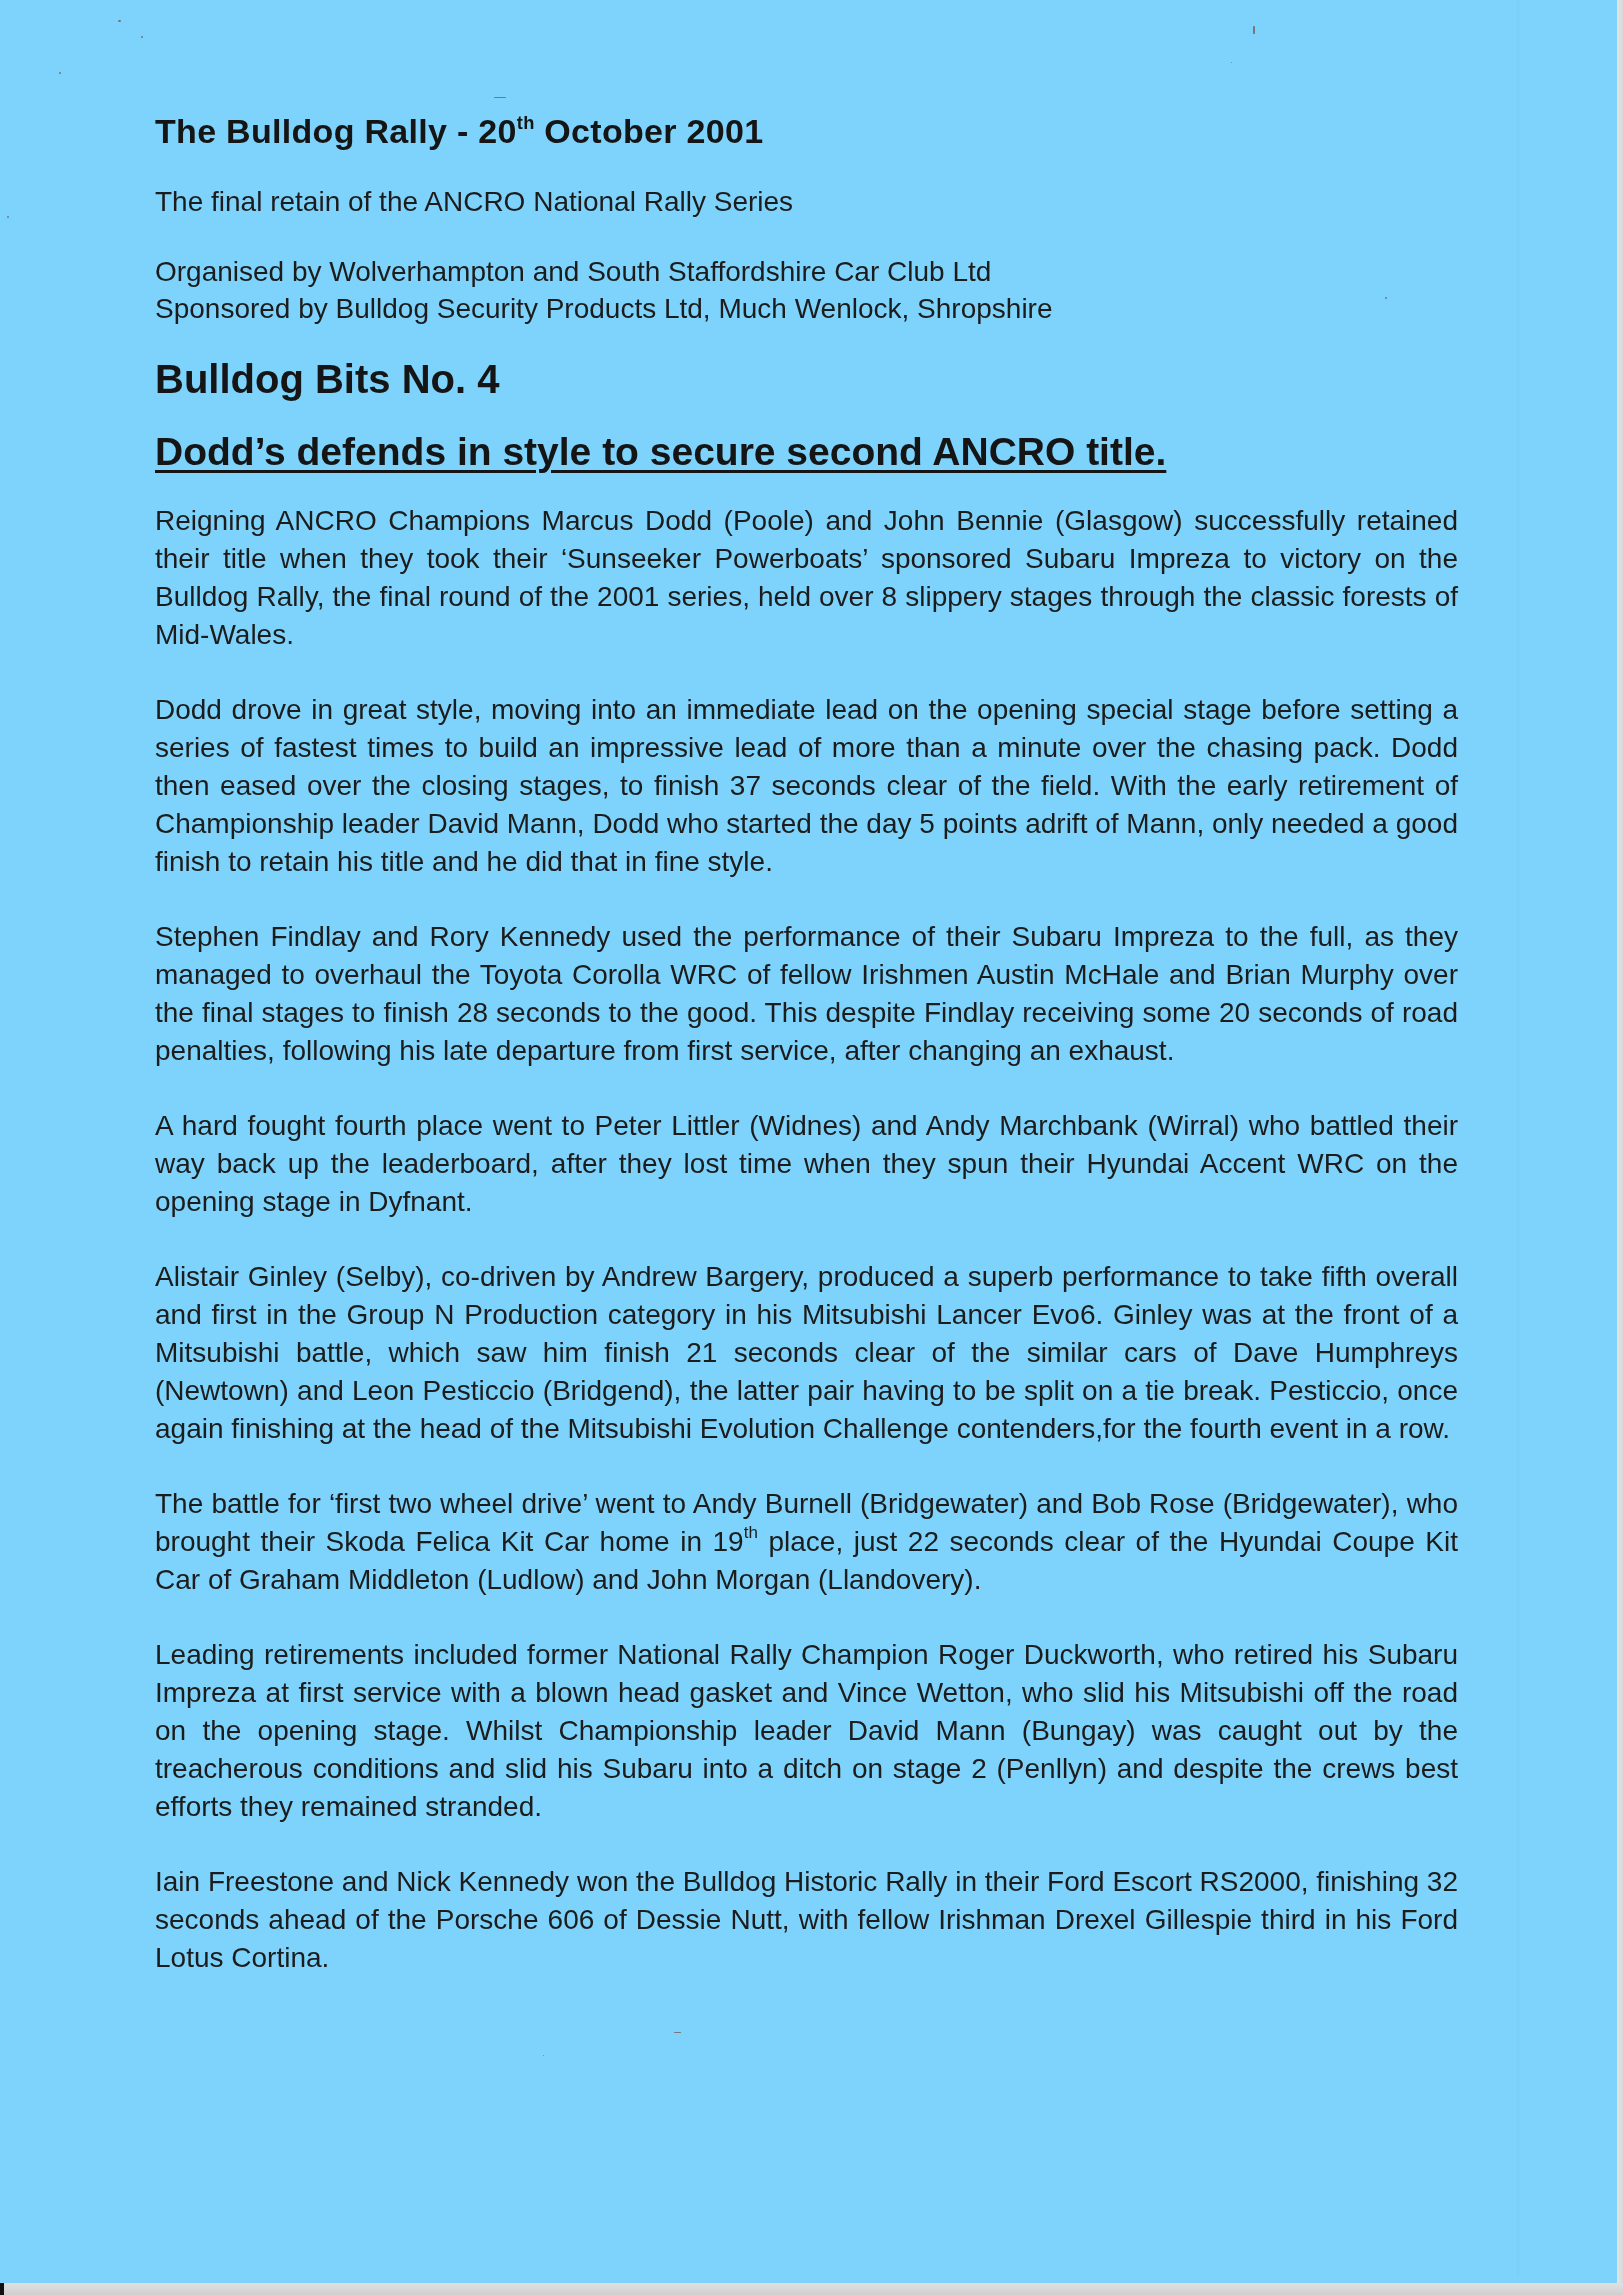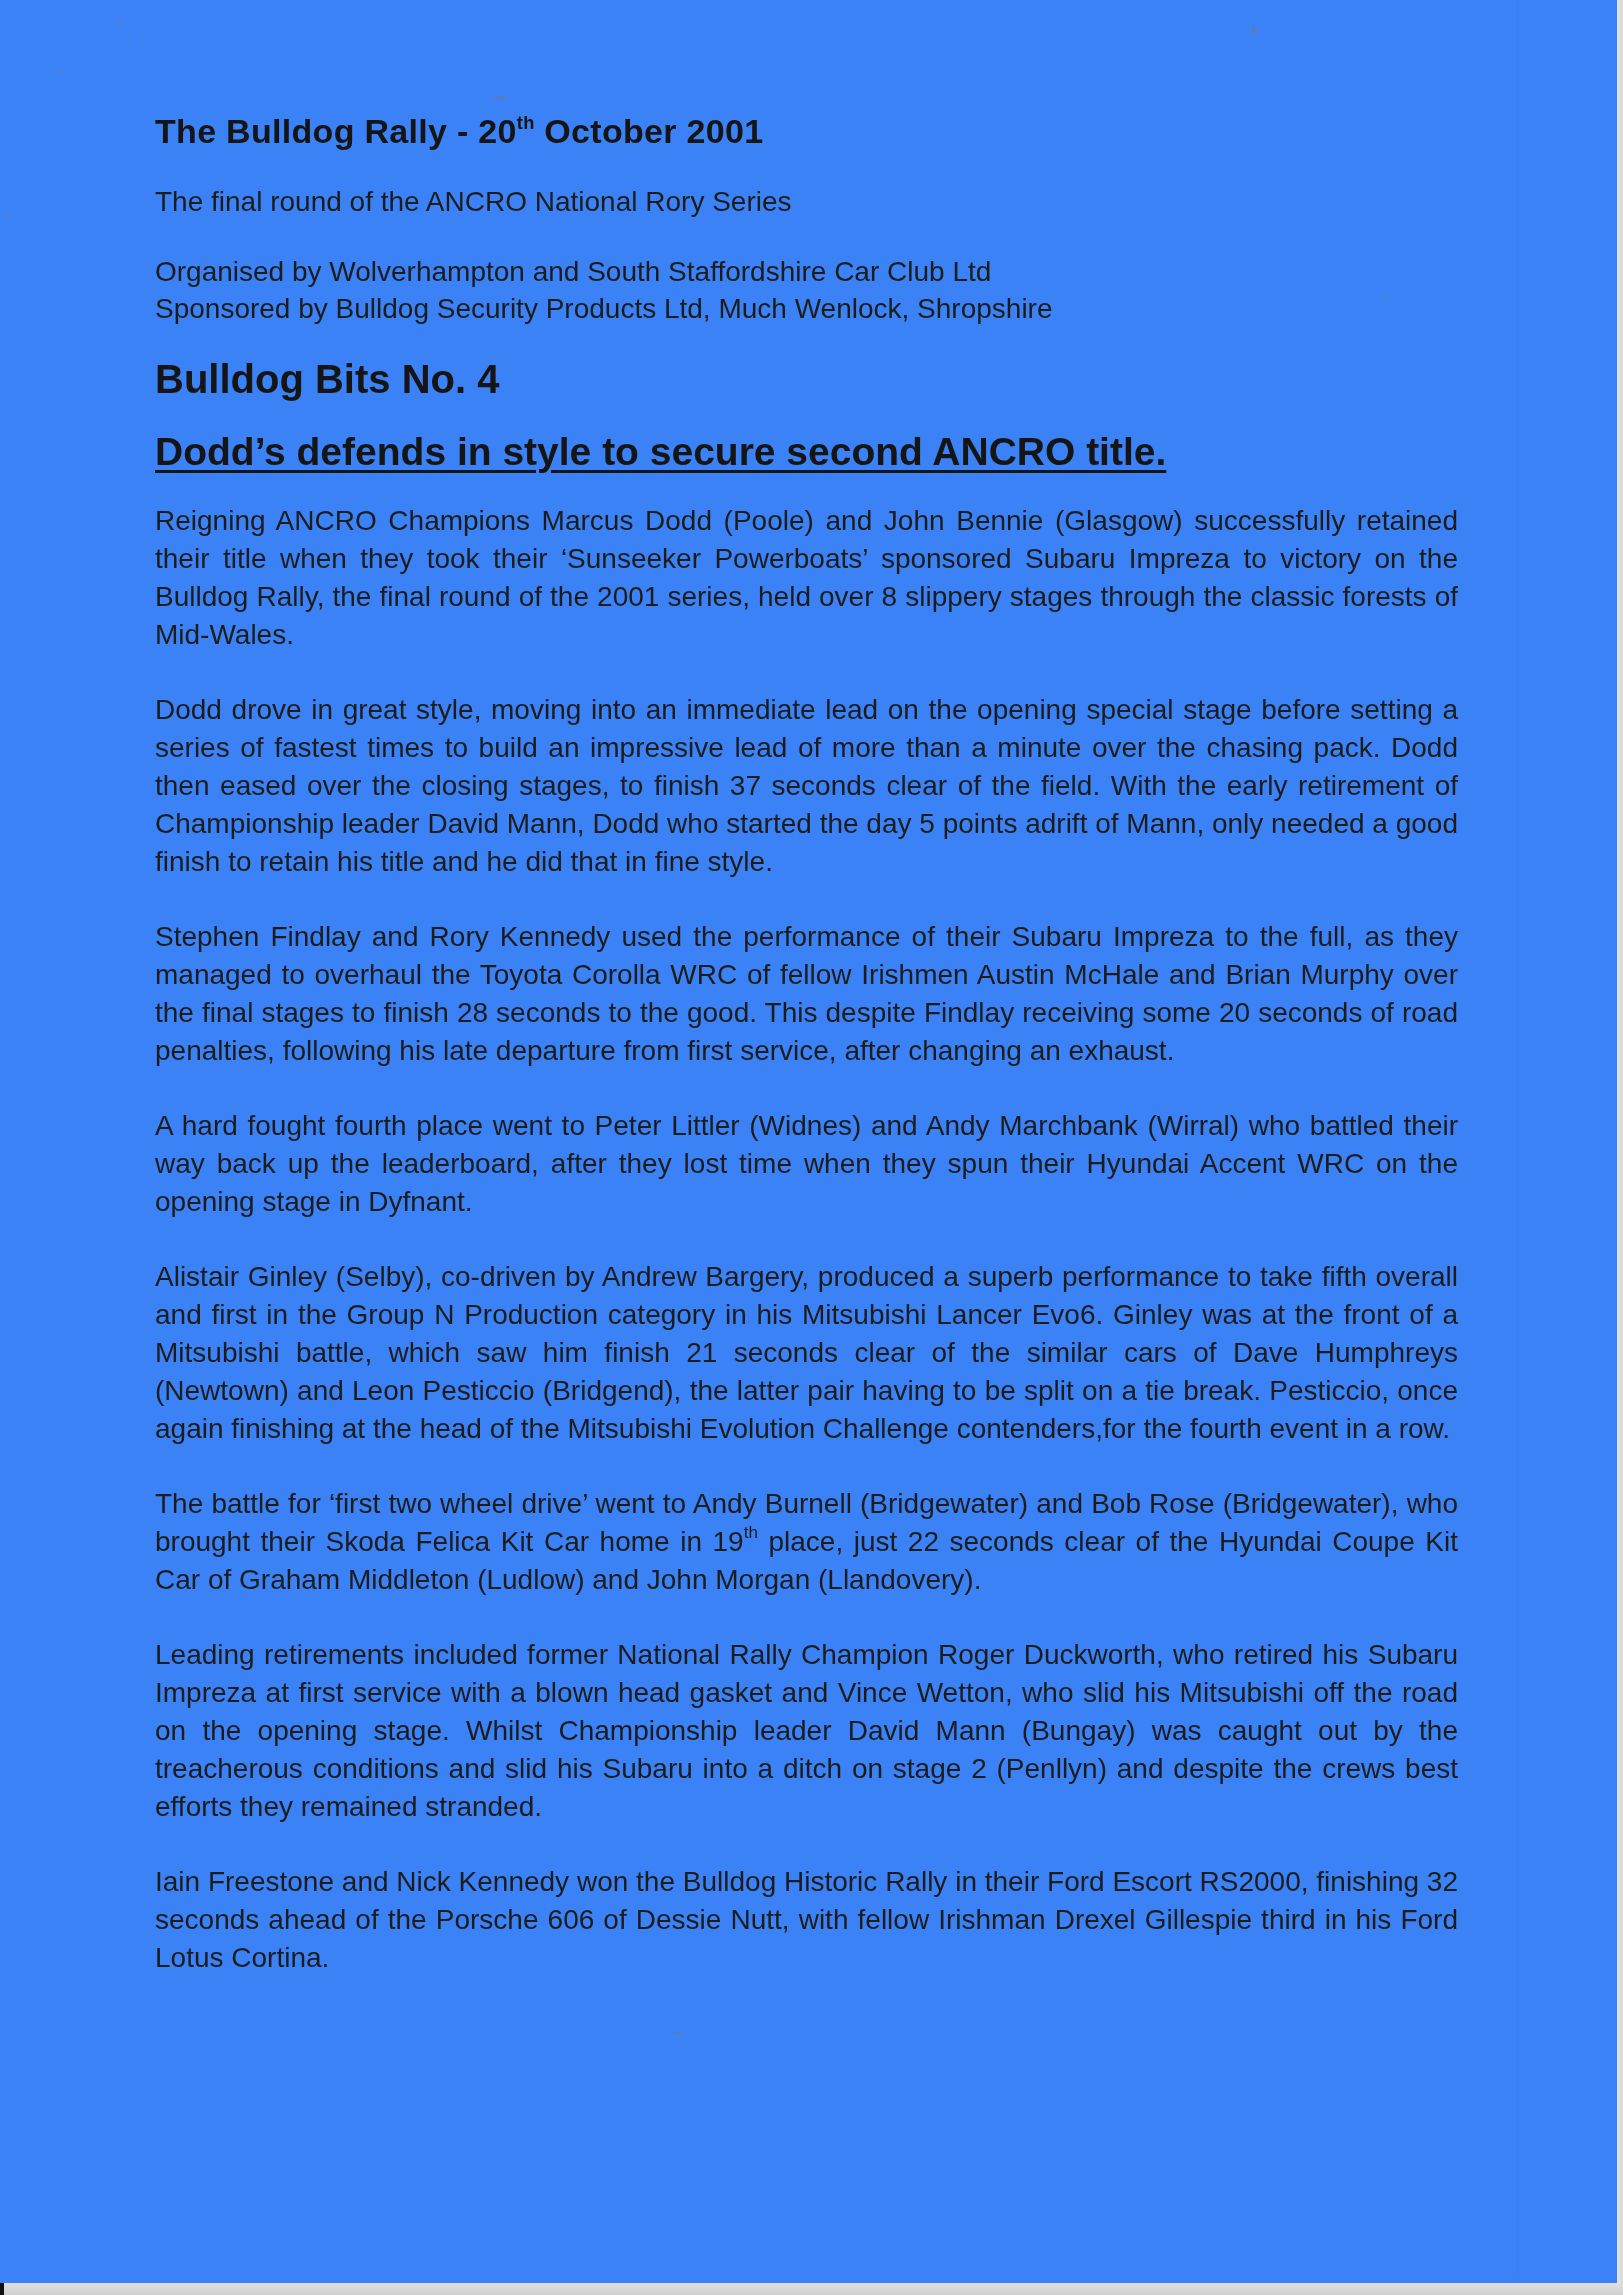--- a/index.html
+++ b/index.html
@@ -14,21 +14,21 @@
       overflow: hidden;
       font-family: "Liberation Sans", sans-serif;
       color: #1c1c1c;
     }
     .page {
       position: absolute;
       left: 0;
       top: 0;
       width: 1623px;
       height: 2295px;
-      background: #3b82f6;
+      background: #7dd3fc;
     }
     .right-edge {
       position: absolute;
       top: 0;
       right: 0;
       width: 6.5px;
       height: 2295px;
       background: linear-gradient(to right, #e4e4e4, #d8d8d8);
     }
     .fold-line {
@@ -149,21 +149,21 @@
   <div class="speck" style="left:1231px;top:62px;width:1.3px;height:1.3px;"></div>
   <div class="speck" style="left:494px;top:97px;width:11.8px;height:1.3px;border-radius:0.7px;"></div>
   <div class="speck" style="left:1385px;top:297px;width:2px;height:2px;"></div>
   <div class="speck" style="left:6.5px;top:216px;width:2px;height:2px;"></div>
   <div class="speck" style="left:674px;top:2032px;width:6.5px;height:1.3px;border-radius:0.7px;"></div>
   <div class="speck" style="left:543px;top:2055px;width:1.3px;height:1.3px;"></div>
 
   <div class="content">
     <h1 class="title"><span>The Bulldog Rally - 20</span><sup>th</sup><span> October 2001</span></h1>
 
-    <p class="subtitle p-intro">The final round of the ANCRO National Rory Series</p>
+    <p class="subtitle p-intro">The final retain of the ANCRO National Rally Series</p>
 
     <div class="sponsor-block">
       <p class="sponsor-line">Organised by Wolverhampton and South Staffordshire Car Club Ltd</p>
       <p class="sponsor-line">Sponsored by Bulldog Security Products Ltd, Much Wenlock, Shropshire</p>
     </div>
 
     <h2 class="bits">Bulldog Bits No. 4</h2>
 
     <h3 class="headline">Dodd’s defends in style to secure second ANCRO title.</h3>
 

